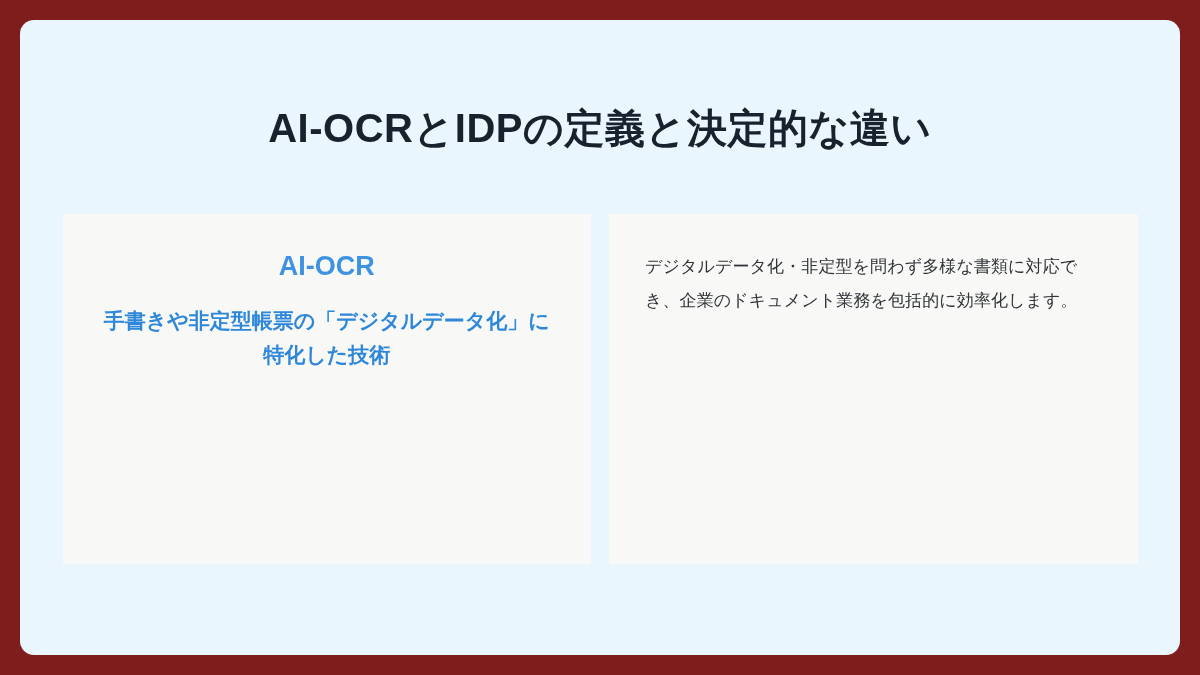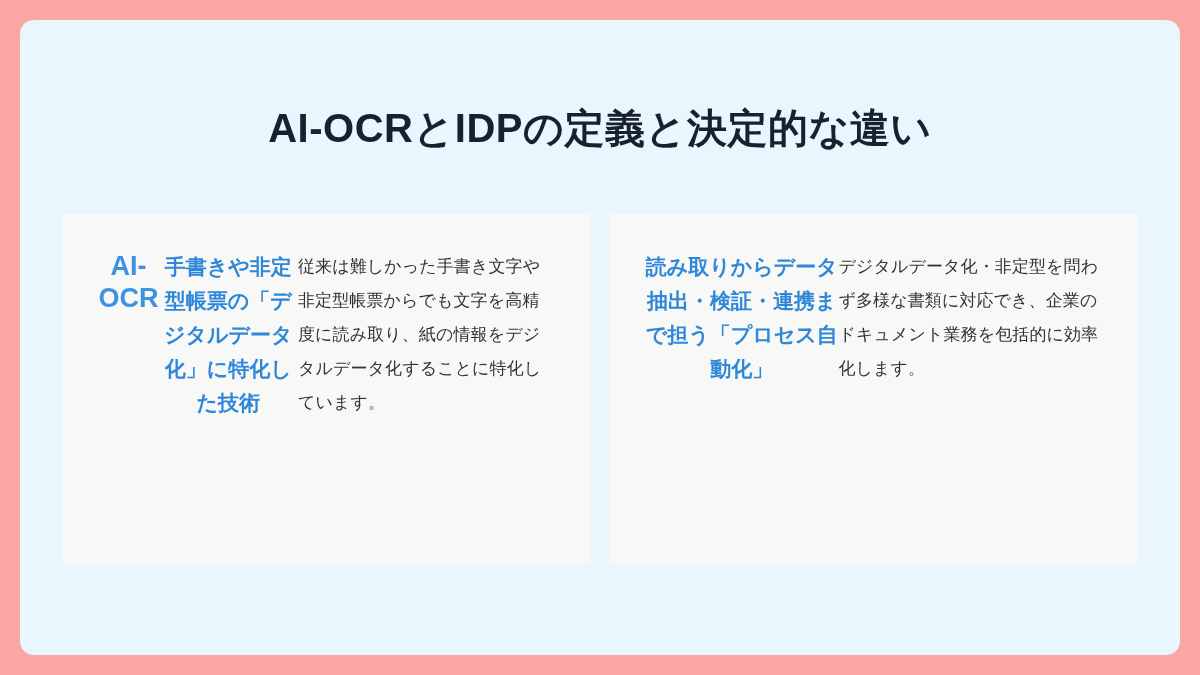--- a/index.html
+++ b/index.html
@@ -11,21 +11,21 @@
   }
 
   body {
     font-family: "Liberation Sans", "DejaVu Sans", sans-serif;
     background: #3b97fb;
   }
 
   .slide-frame {
     width: 1200px;
     height: 675px;
-    background: #fca5a5;
+    background: #7f1d1d;
     padding: 20px 20px 20px 20px;
     display: block;
   }
 
   .slide-panel {
     width: 100%;
     height: 100%;
     background: #e9f6fd;
     border-radius: 14px;
     position: relative;
@@ -52,39 +52,39 @@
     margin-top: 62px;
     width: 1075px;
   }
 
   .card {
     flex: 1 1 0;
     background: #f8f8f6;
     padding: 36px 36px 30px 36px;
     min-height: 350px;
     display: flex;
-    flex-direction: row;
+    flex-direction: column;
   }
 
   .card-title {
     font-size: 27px;
     font-weight: 700;
     color: #3e92e2;
     text-align: center;
     margin-bottom: 22px;
     line-height: 1.2;
   }
 
   .card-subtitle {
     font-size: 21px;
     font-weight: 700;
     color: #2e87d9;
     text-align: center;
     line-height: 1.62;
-    margin-bottom: 22px;
+    margin-bottom: 48px;
   }
 
   .card-body {
     font-size: 17px;
     font-weight: 400;
     color: #2f3338;
     line-height: 2.0;
     text-align: left;
     letter-spacing: 0.1px;
   }
@@ -95,23 +95,21 @@
 <div class="slide-frame">
   <div class="slide-panel">
 
     <h1 class="slide-title">AI-OCRとIDPの定義と決定的な違い</h1>
 
     <div class="cards-row">
 
       <div class="card">
         <div class="card-title">AI-OCR</div>
         <div class="card-subtitle">手書きや非定型帳票の「デジタルデータ化」に特化した技術</div>
-        <div class="card-body">従来は難しかった手書き文字や非定型帳票からでも文字を高精度に読み取り、紙の情報をデジタルデータ化することに特化しています。</div>
       </div>
 
       <div class="card">
-        <div class="card-subtitle">読み取りからデータ抽出・検証・連携まで担う「プロセス自動化」</div>
         <div class="card-body">デジタルデータ化・非定型を問わず多様な書類に対応でき、企業のドキュメント業務を包括的に効率化します。</div>
       </div>
 
     </div>
   </div>
 </div>
 
 </body></html>

